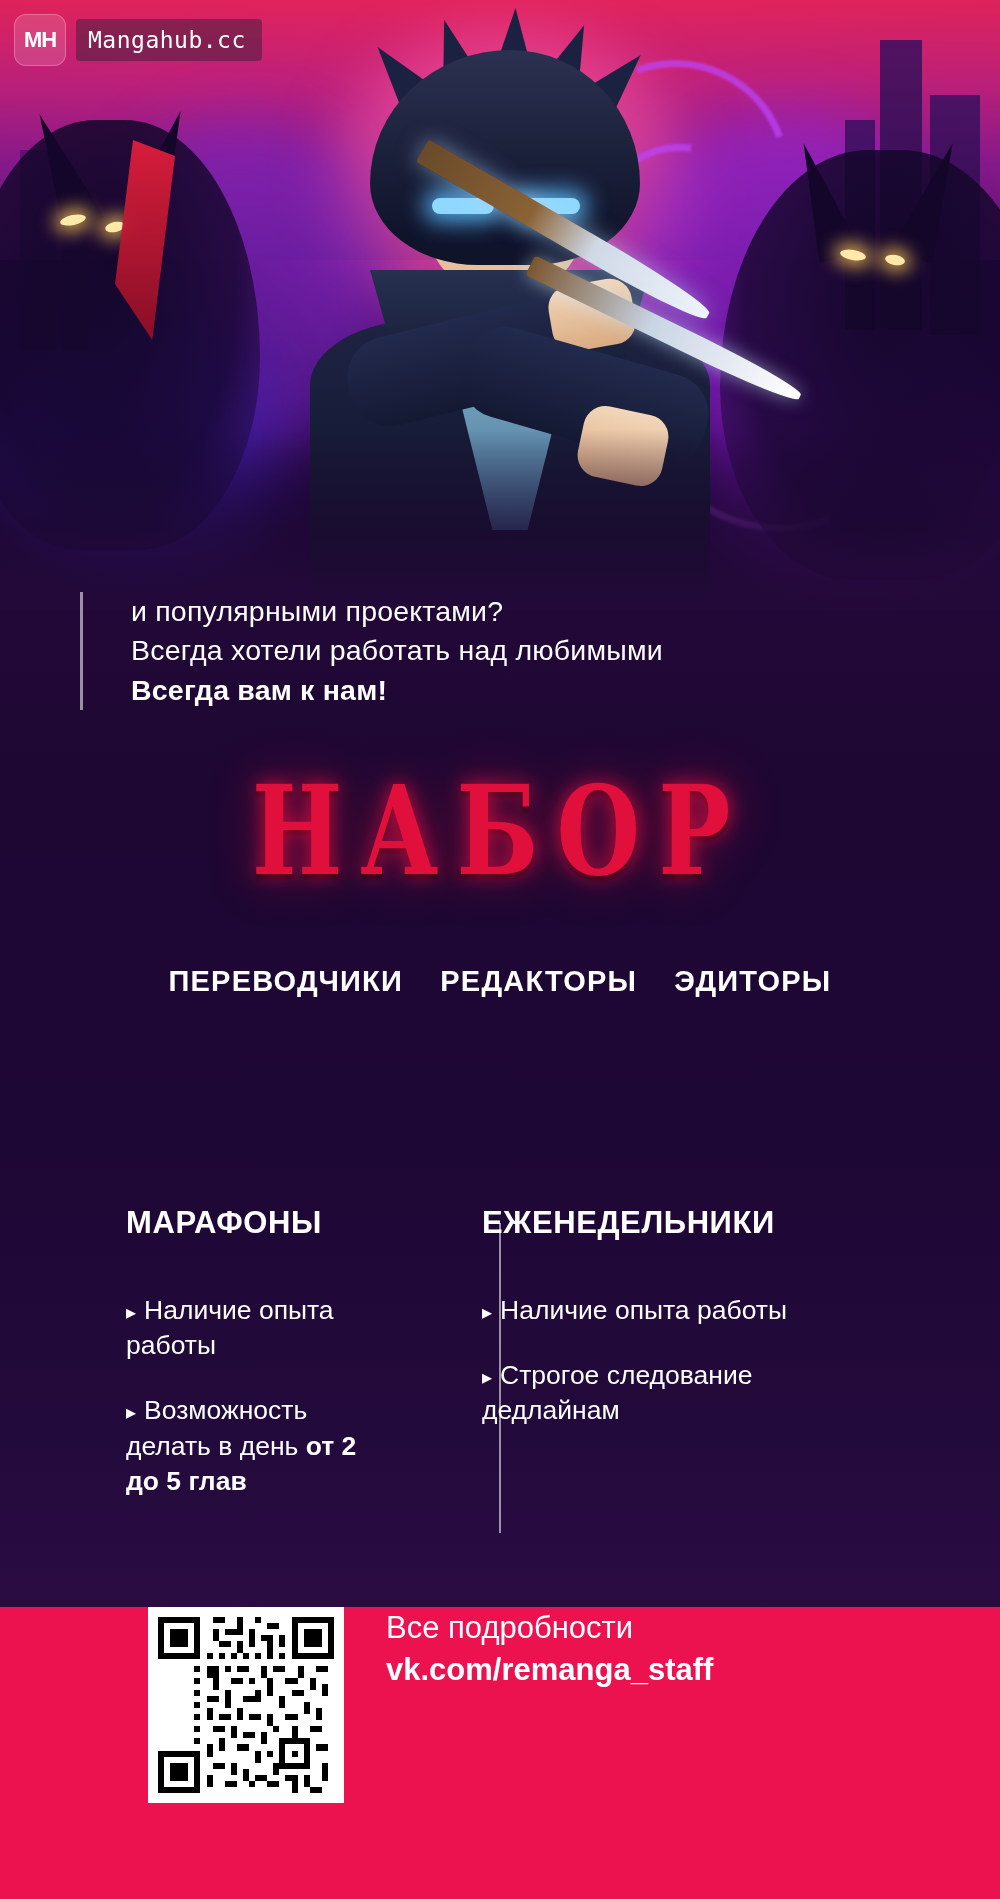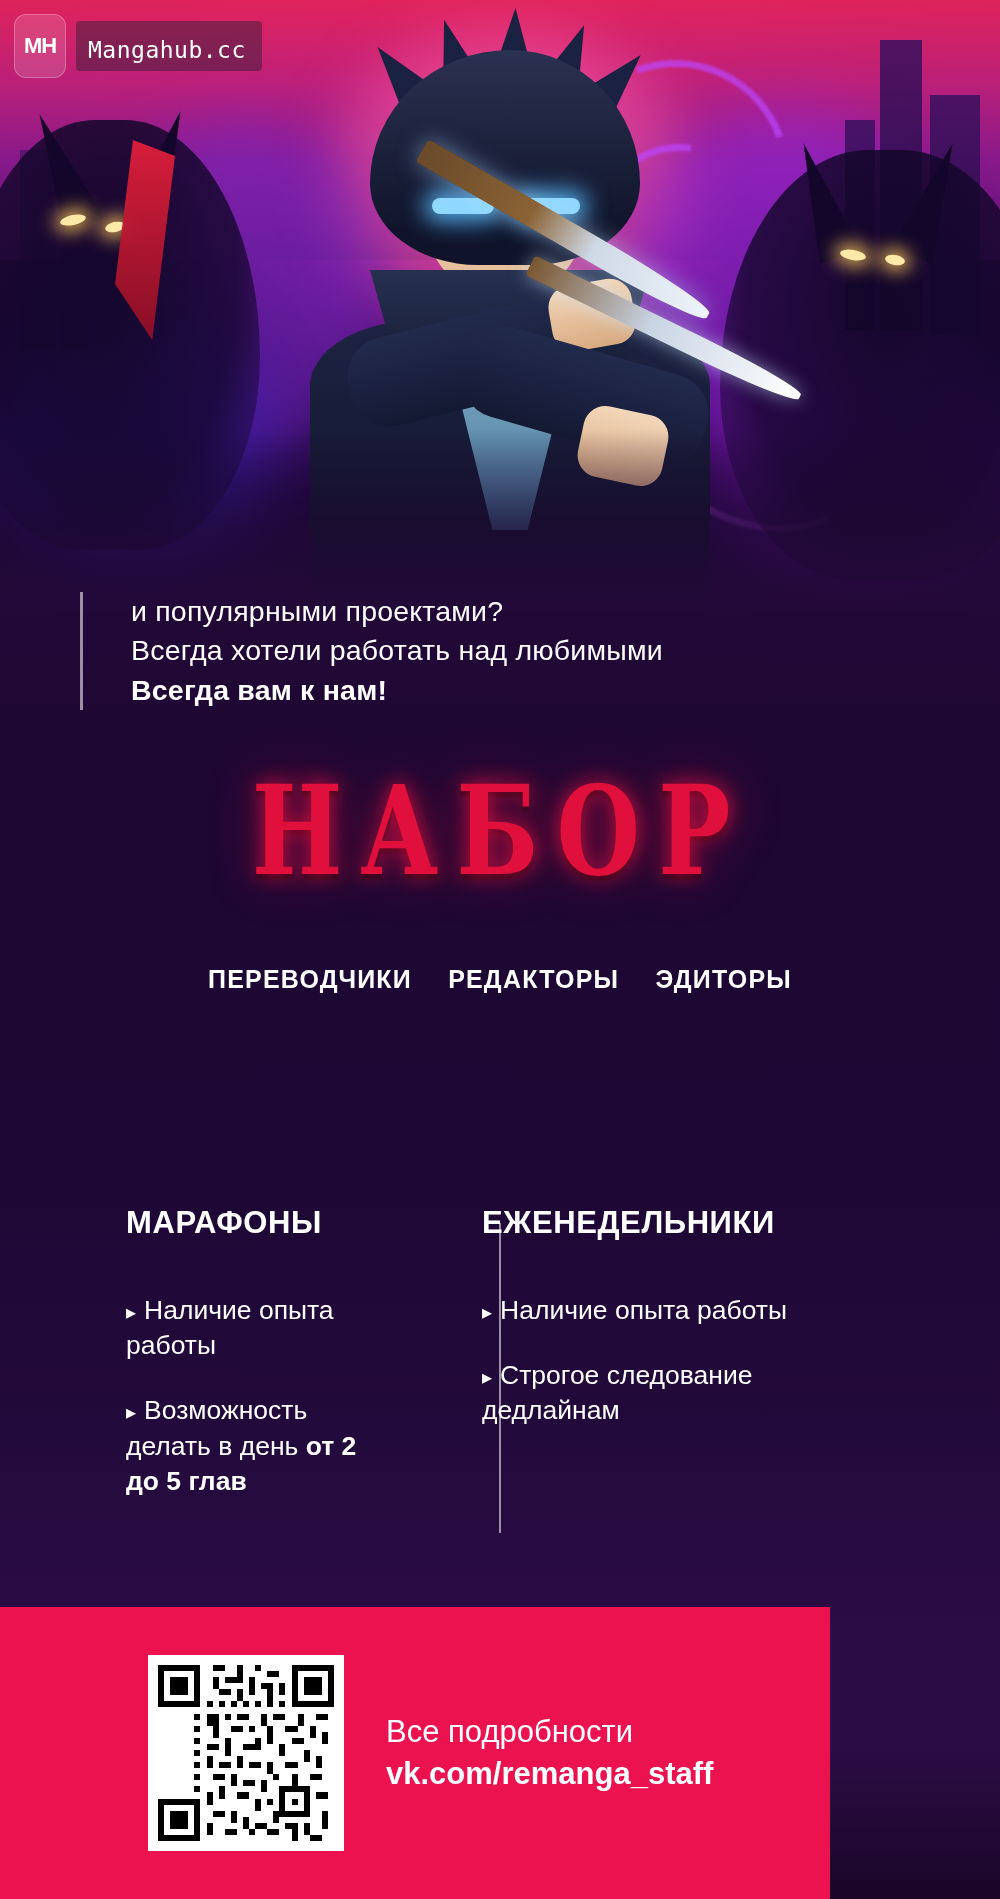--- a/index.html
+++ b/index.html
@@ -181,32 +181,32 @@
     background: linear-gradient(180deg, rgba(30,8,50,0) 0%, rgba(28,8,48,.7) 55%, #230939 100%);
   }
 
   
   #watermark {
     position: absolute; left: 14px; top: 14px;
     display: flex; align-items: center; gap: 10px;
     z-index: 40;
   }
   .wm-badge {
-    width: 52px; height: 64px; border-radius: 12px;
+    width: 52px; height: 52px; border-radius: 12px;
     background: rgba(255,255,255,.14);
     border: 1px solid rgba(255,255,255,.25);
     display: flex; align-items: center; justify-content: center;
     color: #fff; font-size: 22px; font-weight: bold; letter-spacing: -1px;
   }
   .wm-text {
     background: rgba(40,30,50,.45);
     color: #ffffff;
     font-family: "DejaVu Sans Mono", monospace;
     font-size: 23px;
-    padding: 16px 16px 8px 12px;
+    padding: 8px 16px 8px 12px;
     border-radius: 4px;
     letter-spacing: .5px;
   }
 
   
   #tagline {
     position: absolute; left: 80px; top: 592px; width: 800px;
     padding-left: 48px;
     border-left: 3px solid rgba(255,255,255,.55);
     z-index: 20;
@@ -229,21 +229,21 @@
     letter-spacing: 18px;
     color: #e00f3c;
     text-shadow: 0 0 18px rgba(255,20,70,.75), 0 0 46px rgba(255,0,60,.45), 0 4px 3px rgba(0,0,0,.6);
     transform: scaleY(1.28);
   }
 
   #roles {
     position: absolute; left: 0; top: 965px; width: 1000px;
     text-align: center;
     color: #ffffff;
-    font-size: 25px;
+    font-size: 29px;
     font-weight: bold;
     letter-spacing: 1.2px;
   }
   #roles span { margin: 0 14px; }
 
   #trebovaniya {
     position: absolute; left: 0; top: 1088px; width: 1000px;
     text-align: center;
     color: #f4124f;
     font-size: 36px;
@@ -276,23 +276,23 @@
     color: #ffffff;
     font-size: 26.5px;
     line-height: 1.33;
     margin-bottom: 30px;
   }
   .bullet .caret { color: #ffffff; margin-right: 8px; font-size: 20px; }
   .bullet b { font-weight: bold; }
 
   
   #footer {
-    position: absolute; left: 0; bottom: 0; width: 830px; height: 292px;
+    position: absolute; left: 0; bottom: 0; width: 1000px; height: 292px;
     background: #ec1250;
-    display: flex; align-items: center;
+    display: flex; align-items: flex-start;
   }
   #qr {
     width: 196px; height: 196px;
     margin-left: 148px;
     background: #ffffff;
     padding: 10px;
   }
   #qr svg { display: block; }
   #footer-text { margin-left: 42px; color: #ffffff; }
   #footer-text .line1 { font-size: 31px; line-height: 1.35; }

